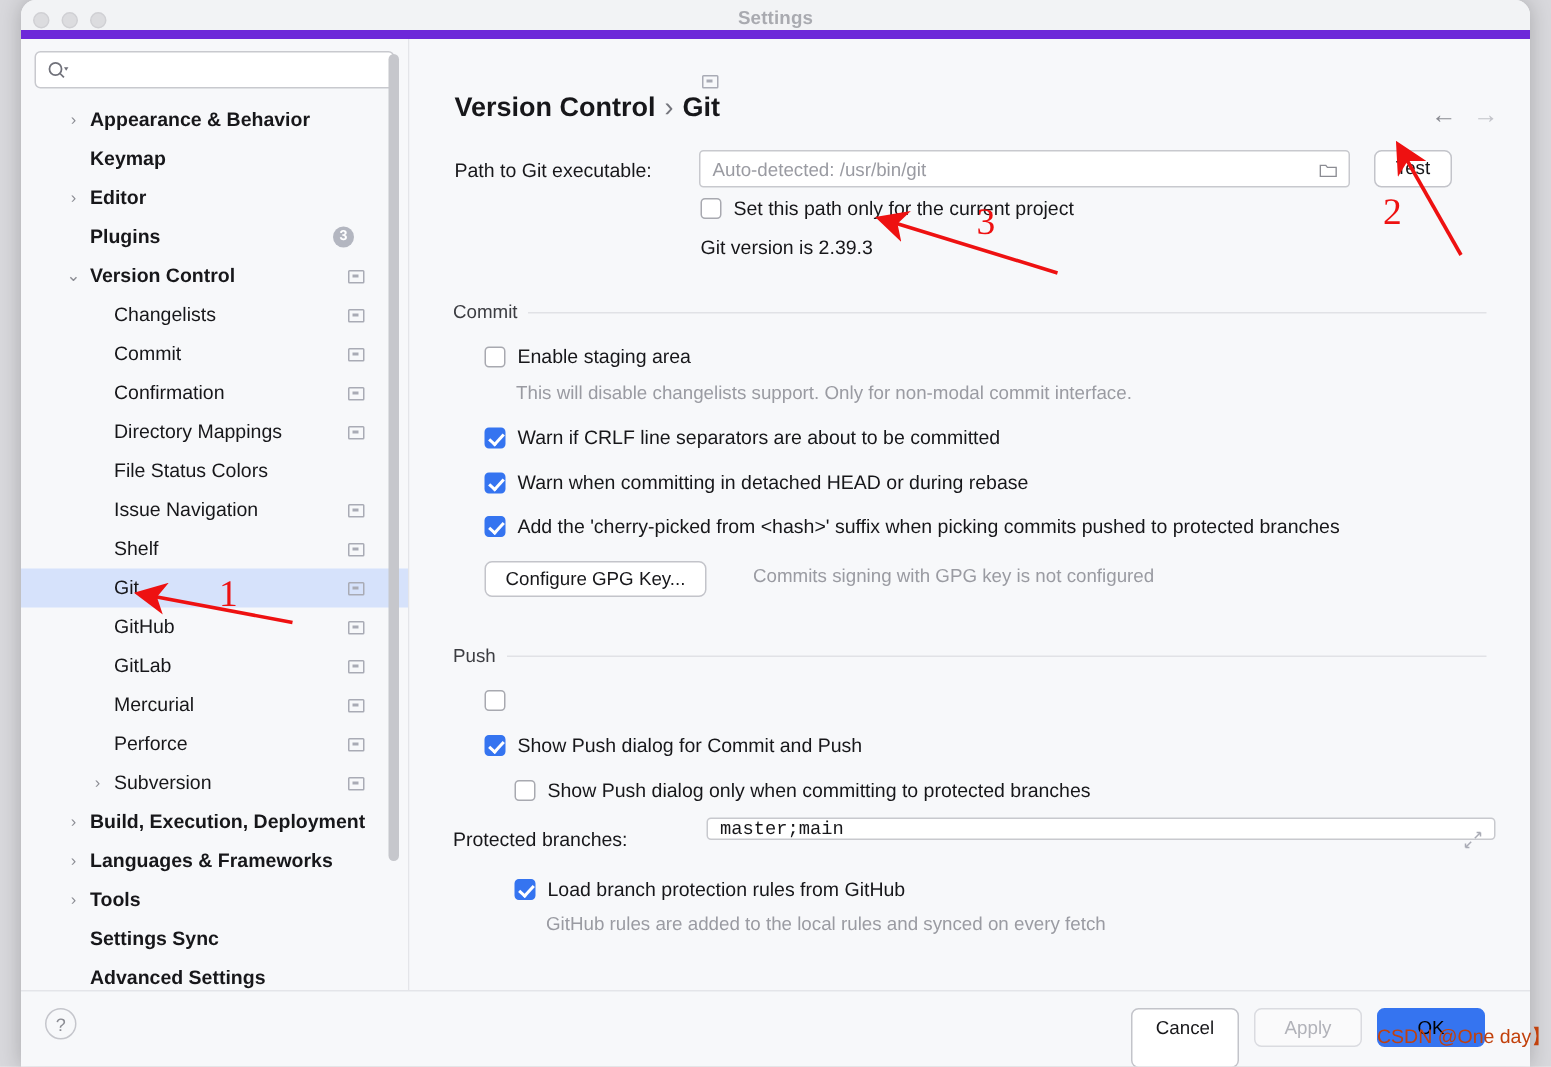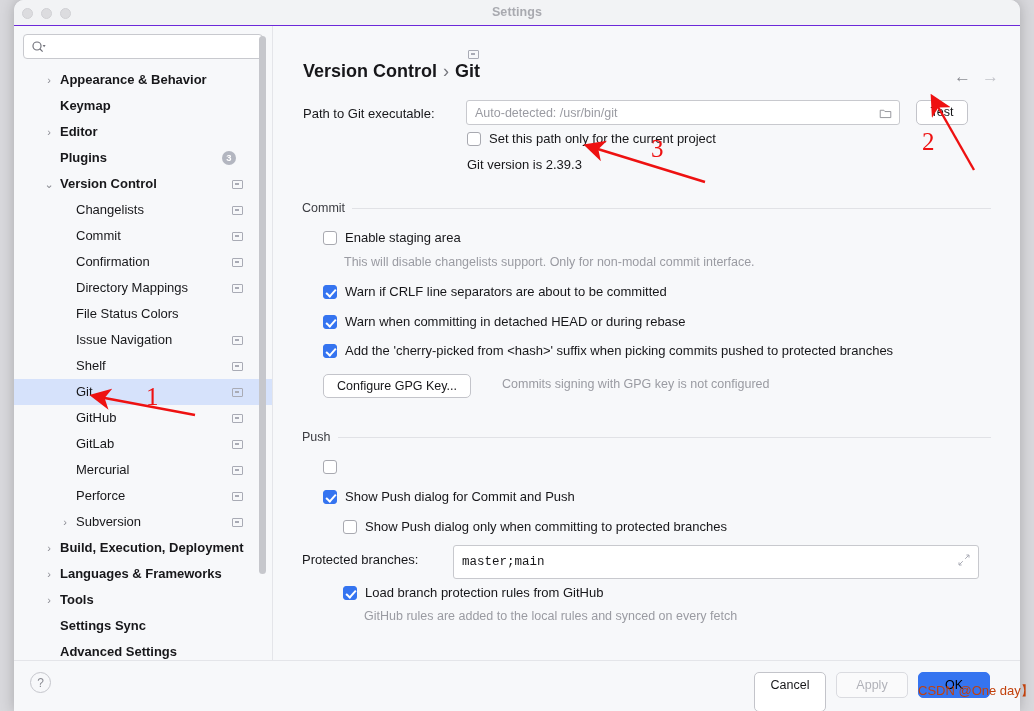--- a/index.html
+++ b/index.html
@@ -16,21 +16,21 @@
     left: 14px; top: 0px;
     width: 1006px; height: 711px;
     background: #f7f8fa;
     border-radius: 10px 10px 0 0;
     box-shadow: 0 0 14px rgba(0,0,0,0.22);
     overflow: hidden;
   }
   #titlebar {
     position: absolute; left: 0; top: 0; width: 100%; height: 26px;
     background: #f2f3f5;
-    border-bottom: 1px solid #6d28d9;
+    border-bottom: 6px solid #6d28d9;
   }
   #title-text {
     position: absolute; left: 0; top: 5px; width: 100%;
     text-align: center;
     font-size: 12.5px; font-weight: bold; color: #a9aab0;
     letter-spacing: .1px;
   }
   .traffic {
     position: absolute; top: 8px;
     width: 11px; height: 11px; border-radius: 50%;
@@ -385,21 +385,21 @@
 
     <div class="cb" style="left:50px; top:434px;"></div>
 
     <div class="cb on" style="left:50px; top:464px;"></div>
     <div class="lbl-static" style="left:72px; top:463px;">Show Push dialog for Commit and Push</div>
 
     <div class="cb" style="left:70px; top:494px;"></div>
     <div class="lbl-static" style="left:92px; top:493px;">Show Push dialog only when committing to protected branches</div>
 
     <div class="lbl-static" style="left:29px; top:526px;">Protected branches:</div>
-    <div class="textfield" style="left:180px; top:519px; width:526px; height:34px;">
+    <div class="textfield" style="left:198px; top:519px; width:526px; height:15px;">
       <span class="val-mono">master;main</span>
       <svg id="expand-ico" viewBox="0 0 12 12">
         <path d="M11 1 L7.2 4.8 M11 1 L11 3.6 M11 1 L8.4 1" stroke="#a9abb5" stroke-width="1" fill="none"></path>
         <path d="M1 11 L4.8 7.2 M1 11 L1 8.4 M1 11 L3.6 11" stroke="#a9abb5" stroke-width="1" fill="none"></path>
       </svg>
     </div>
 
     <div class="cb on" style="left:70px; top:560px;"></div>
     <div class="lbl-static" style="left:92px; top:559px;">Load branch protection rules from GitHub</div>
     <div class="lbl-dim" style="left:91px; top:583px;">GitHub rules are added to the local rules and synced on every fetch</div>

